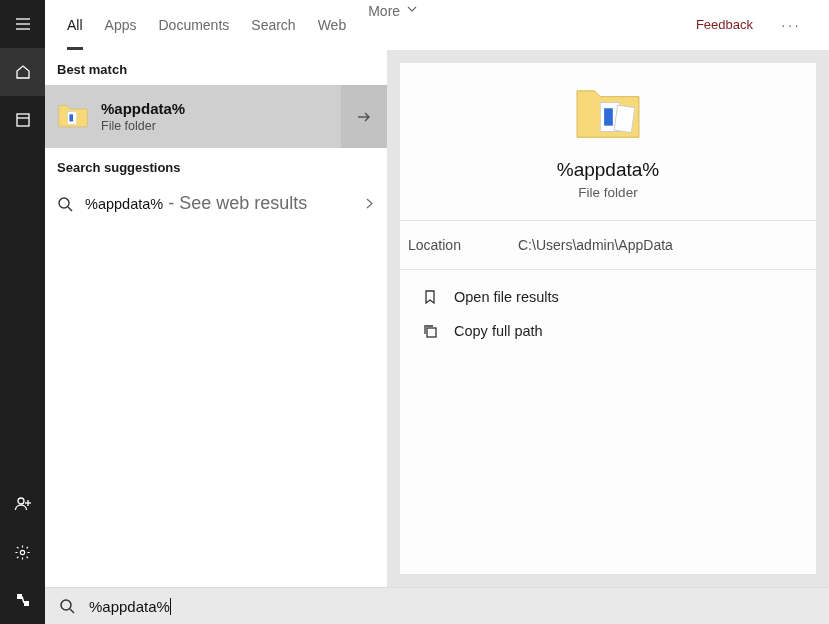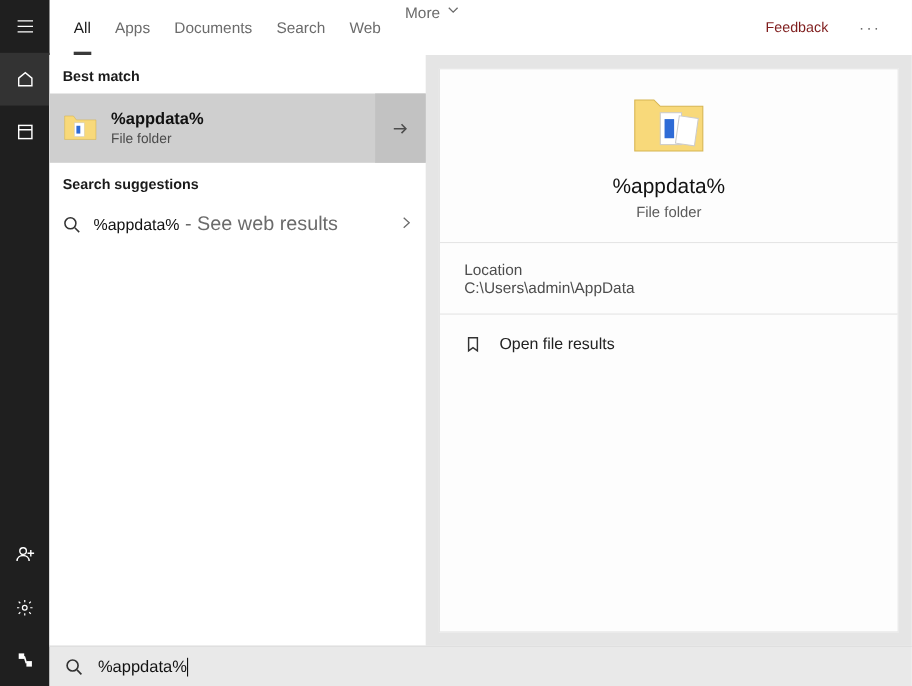--- a/index.html
+++ b/index.html
@@ -34,21 +34,21 @@
 .suggestion-sub { font-size:18px; color:#6b6b6b; }
 .suggestion-chevron { margin-left:auto; color:#6b6b6b; }
 .results-fill { flex:1; }
 
 .preview { flex:1; padding:12px; display:flex; }
 .preview-card { flex:1; background:#fdfdfd; border:1px solid #e5e5e5; display:flex; flex-direction:column; }
 .preview-head { padding:24px 16px 20px 16px; display:flex; flex-direction:column; align-items:center; border-bottom:1px solid #e5e5e5; }
 .big-folder { width:70px; height:58px; margin-bottom:14px; }
 .preview-title { font-size:19px; color:#111; font-weight:500; }
 .preview-sub { font-size:13.5px; color:#5a5a5a; margin-top:4px; }
-.meta-row { display:flex; padding:16px 22px; border-bottom:1px solid #e5e5e5; font-size:14px; color:#4d4d4d;flex-direction:column; }
+.meta-row { display:flex; padding:16px 8px; border-bottom:1px solid #e5e5e5; font-size:14px; color:#4d4d4d; }
 .meta-label { width:110px; }
 .meta-val { flex:1; }
 .actions { padding:10px 10px; }
 .action { display:flex; align-items:center; gap:16px; padding:9px 12px; cursor:pointer; font-size:14.5px; color:#222; }
 .action svg { width:16px; height:16px; }
 
 .search-bar { height:37px; background:#e9e9e9; display:flex; align-items:center; padding:0 14px; gap:14px; border-top:1px solid #dcdcdc; }
 .search-bar svg { width:16px; height:16px; color:#333; }
 .caret { display:inline-block; width:1px; height:17px; background:#111; vertical-align:middle; animation:blink 1s step-end infinite; }
 @keyframes blink { 50% { opacity:0; } }
@@ -186,20 +186,27 @@
           <div class="meta-label">Location</div>
           <div class="meta-val">C:\Users\admin\AppData</div>
         </div>
         <div class="actions">
           <div class="action">
             <svg viewBox="0 0 16 16" fill="none" stroke="#333" stroke-width="1.3">
                 <path d="M4 2 H12 V14 L8 11 L4 14 Z"></path>
               </svg>
             <span>Open file results</span>
           </div>
+          <div class="action">
+            <svg viewBox="0 0 16 16" fill="none" stroke="#333" stroke-width="1.3">
+                <rect x="5" y="5" width="9" height="9"></rect>
+                <polyline points="3,11 3,3 11,3"></polyline>
+              </svg>
+            <span>Copy full path</span>
+          </div>
         </div>
       </div>
     </div>
   </div>
 
   <div class="search-bar">
     <svg viewBox="0 0 16 16" fill="none" stroke="#333" stroke-width="1.5">
         <circle cx="7" cy="7" r="5"></circle>
         <line x1="11" y1="11" x2="15" y2="15"></line>
       </svg>

